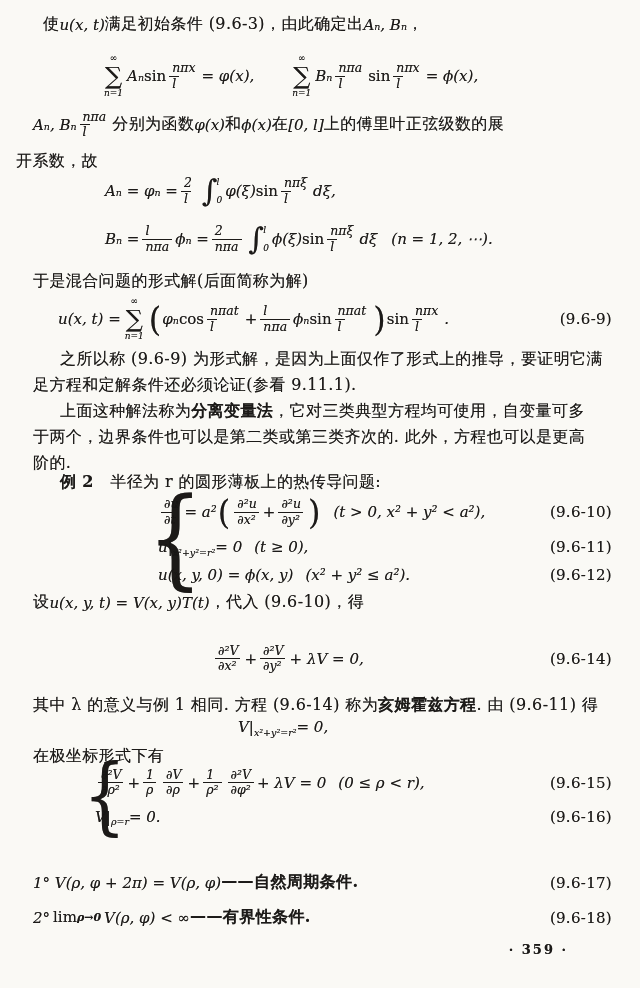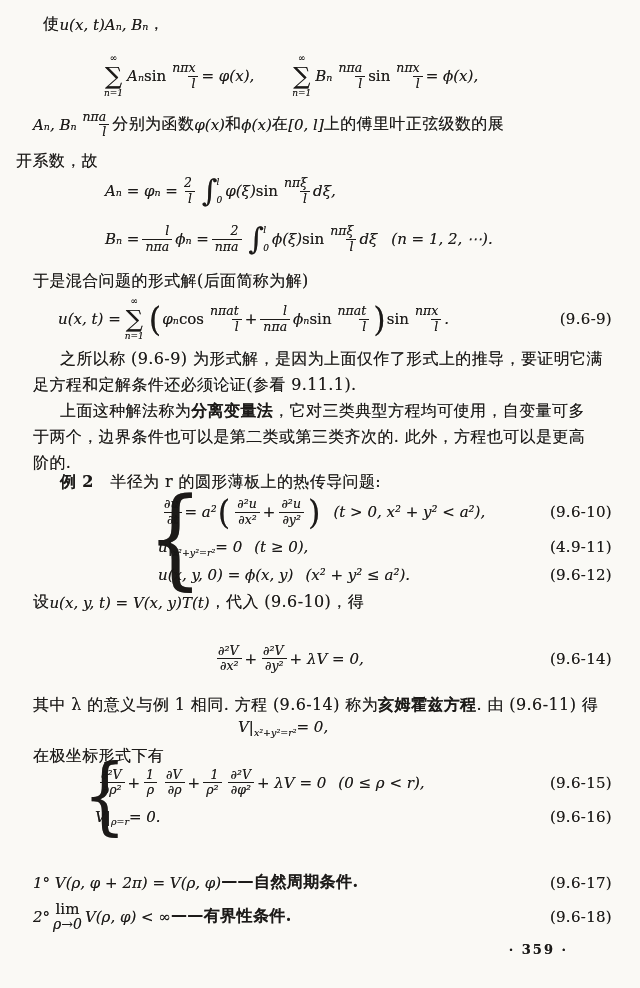--- a/index.html
+++ b/index.html
@@ -14,48 +14,49 @@
   .text-line{font-size:16px;line-height:22px;letter-spacing:.4px;white-space:nowrap;}
   .seg{font-style:normal;}
   .bold{font-weight:bold;}
   .math-line{display:flex;align-items:center;font-size:15px;white-space:nowrap;}
   .tk{display:inline-block;}
   .tk.v{font-style:italic;}
   .tk.r{font-style:normal;}
   .tk.c{font-style:normal;font-size:16px;letter-spacing:.4px;}
   .tk.sb{font-size:9.5px;font-style:italic;transform:translateY(5px);}
   .tk.spc{display:inline-block;}
-  .frac{display:inline-flex;flex-direction:column;align-items:flex-end;margin:0 3px;font-size:12.5px;font-style:italic;line-height:1.15;}
+  .frac{display:inline-flex;flex-direction:column;align-items:flex-start;margin:0 3px;font-size:12.5px;font-style:italic;line-height:1.15;}
   .frac .num{padding:0 3px;}
   .frac .den{border-top:1px solid #1c1a18;padding:0 3px;}
   .sum{display:inline-flex;flex-direction:column;align-items:center;margin:0 4px;line-height:1;}
   .sum .bnd{font-size:9px;font-style:italic;}
   .sum .sym{font-size:24px;padding:1px 0;}
   .intg{display:inline-flex;align-items:stretch;margin:0 3px 0 4px;}
   .intg .isym{font-size:30px;line-height:1;}
   .intg .ibnds{display:flex;flex-direction:column;justify-content:space-between;font-size:9px;font-style:italic;margin-left:-1px;padding:1px 0;}
   .bigp{font-size:32px;line-height:1;transform:scaleY(1.05);margin:0 1px;font-style:normal;}
-  .lim{display:inline-flex;flex-direction:column;align-items:center;line-height:1;margin:4px 3px;}
+  .lim{display:inline-flex;flex-direction:row;align-items:center;line-height:1;margin:12px 3px;}
   .lim .limtop{font-size:15px;}
-  .lim .bnd{font-size:14px;font-style:italic;}
+  .lim .bnd{font-size:11px;font-style:italic;font-weight:bold;}
   .eqno{position:absolute;right:0;top:50%;transform:translateY(-50%);font-size:15px;font-style:normal;letter-spacing:.3px;}
   .system{display:block;}
   .syscol{display:block;width:100%;}
   .sysrow{position:relative;display:flex;align-items:center;font-size:15px;white-space:nowrap;margin-bottom:10px;}
   .sysrow:last-child{margin-bottom:0;}
   .brace{position:absolute;left:-17px;top:50%;transform:translateY(-52%) scaleX(.8);line-height:1;font-weight:400;}
   #pageno{position:absolute;top:942px;right:72px;font-size:13px;font-weight:bold;letter-spacing:2px;}
 </style>
 </head>
 <body>
 
 <div id="page">
     <div class="line math-line" style="top: 14px; left: 43px;">
       <span class="tk c">使 </span>
       <span class="tk v">u(x, t)</span>
+      <span class="tk c"> 满足初始条件 (9.6-3)，由此确定出 </span>
       <span class="tk v">Aₙ, Bₙ</span>
       <span class="tk c">，</span>
     </div>
     <div class="line math-line" style="top: 54px; left: 100px;">
       <span class="sum">
         <span class="bnd">∞</span>
         <span class="sym">∑</span>
         <span class="bnd">n=1</span>
       </span>
       <span class="tk v">Aₙ </span>
@@ -211,21 +212,21 @@
           <span class="tk spc" style="width: 12px;"></span>
           <span class="tk v">(t &gt; 0, x² + y² &lt; a²),</span>
           <span class="eqno">(9.6-10)</span>
         </span>
         <span class="sysrow">
           <span class="tk v">u|</span>
           <span class="tk sb">x²+y²=r²</span>
           <span class="tk v"> = 0</span>
           <span class="tk spc" style="width: 12px;"></span>
           <span class="tk v">(t ≥ 0),</span>
-          <span class="eqno">(4.9-11)</span>
+          <span class="eqno">(9.6-11)</span>
         </span>
         <span class="sysrow">
           <span class="tk v">u(x, y, 0) = ϕ(x, y)</span>
           <span class="tk spc" style="width: 12px;"></span>
           <span class="tk v">(x² + y² ≤ a²).</span>
           <span class="eqno">(9.6-12)</span>
         </span>
       </span>
     </div>
     <div class="line math-line" style="top: 592px; left: 33px;">

